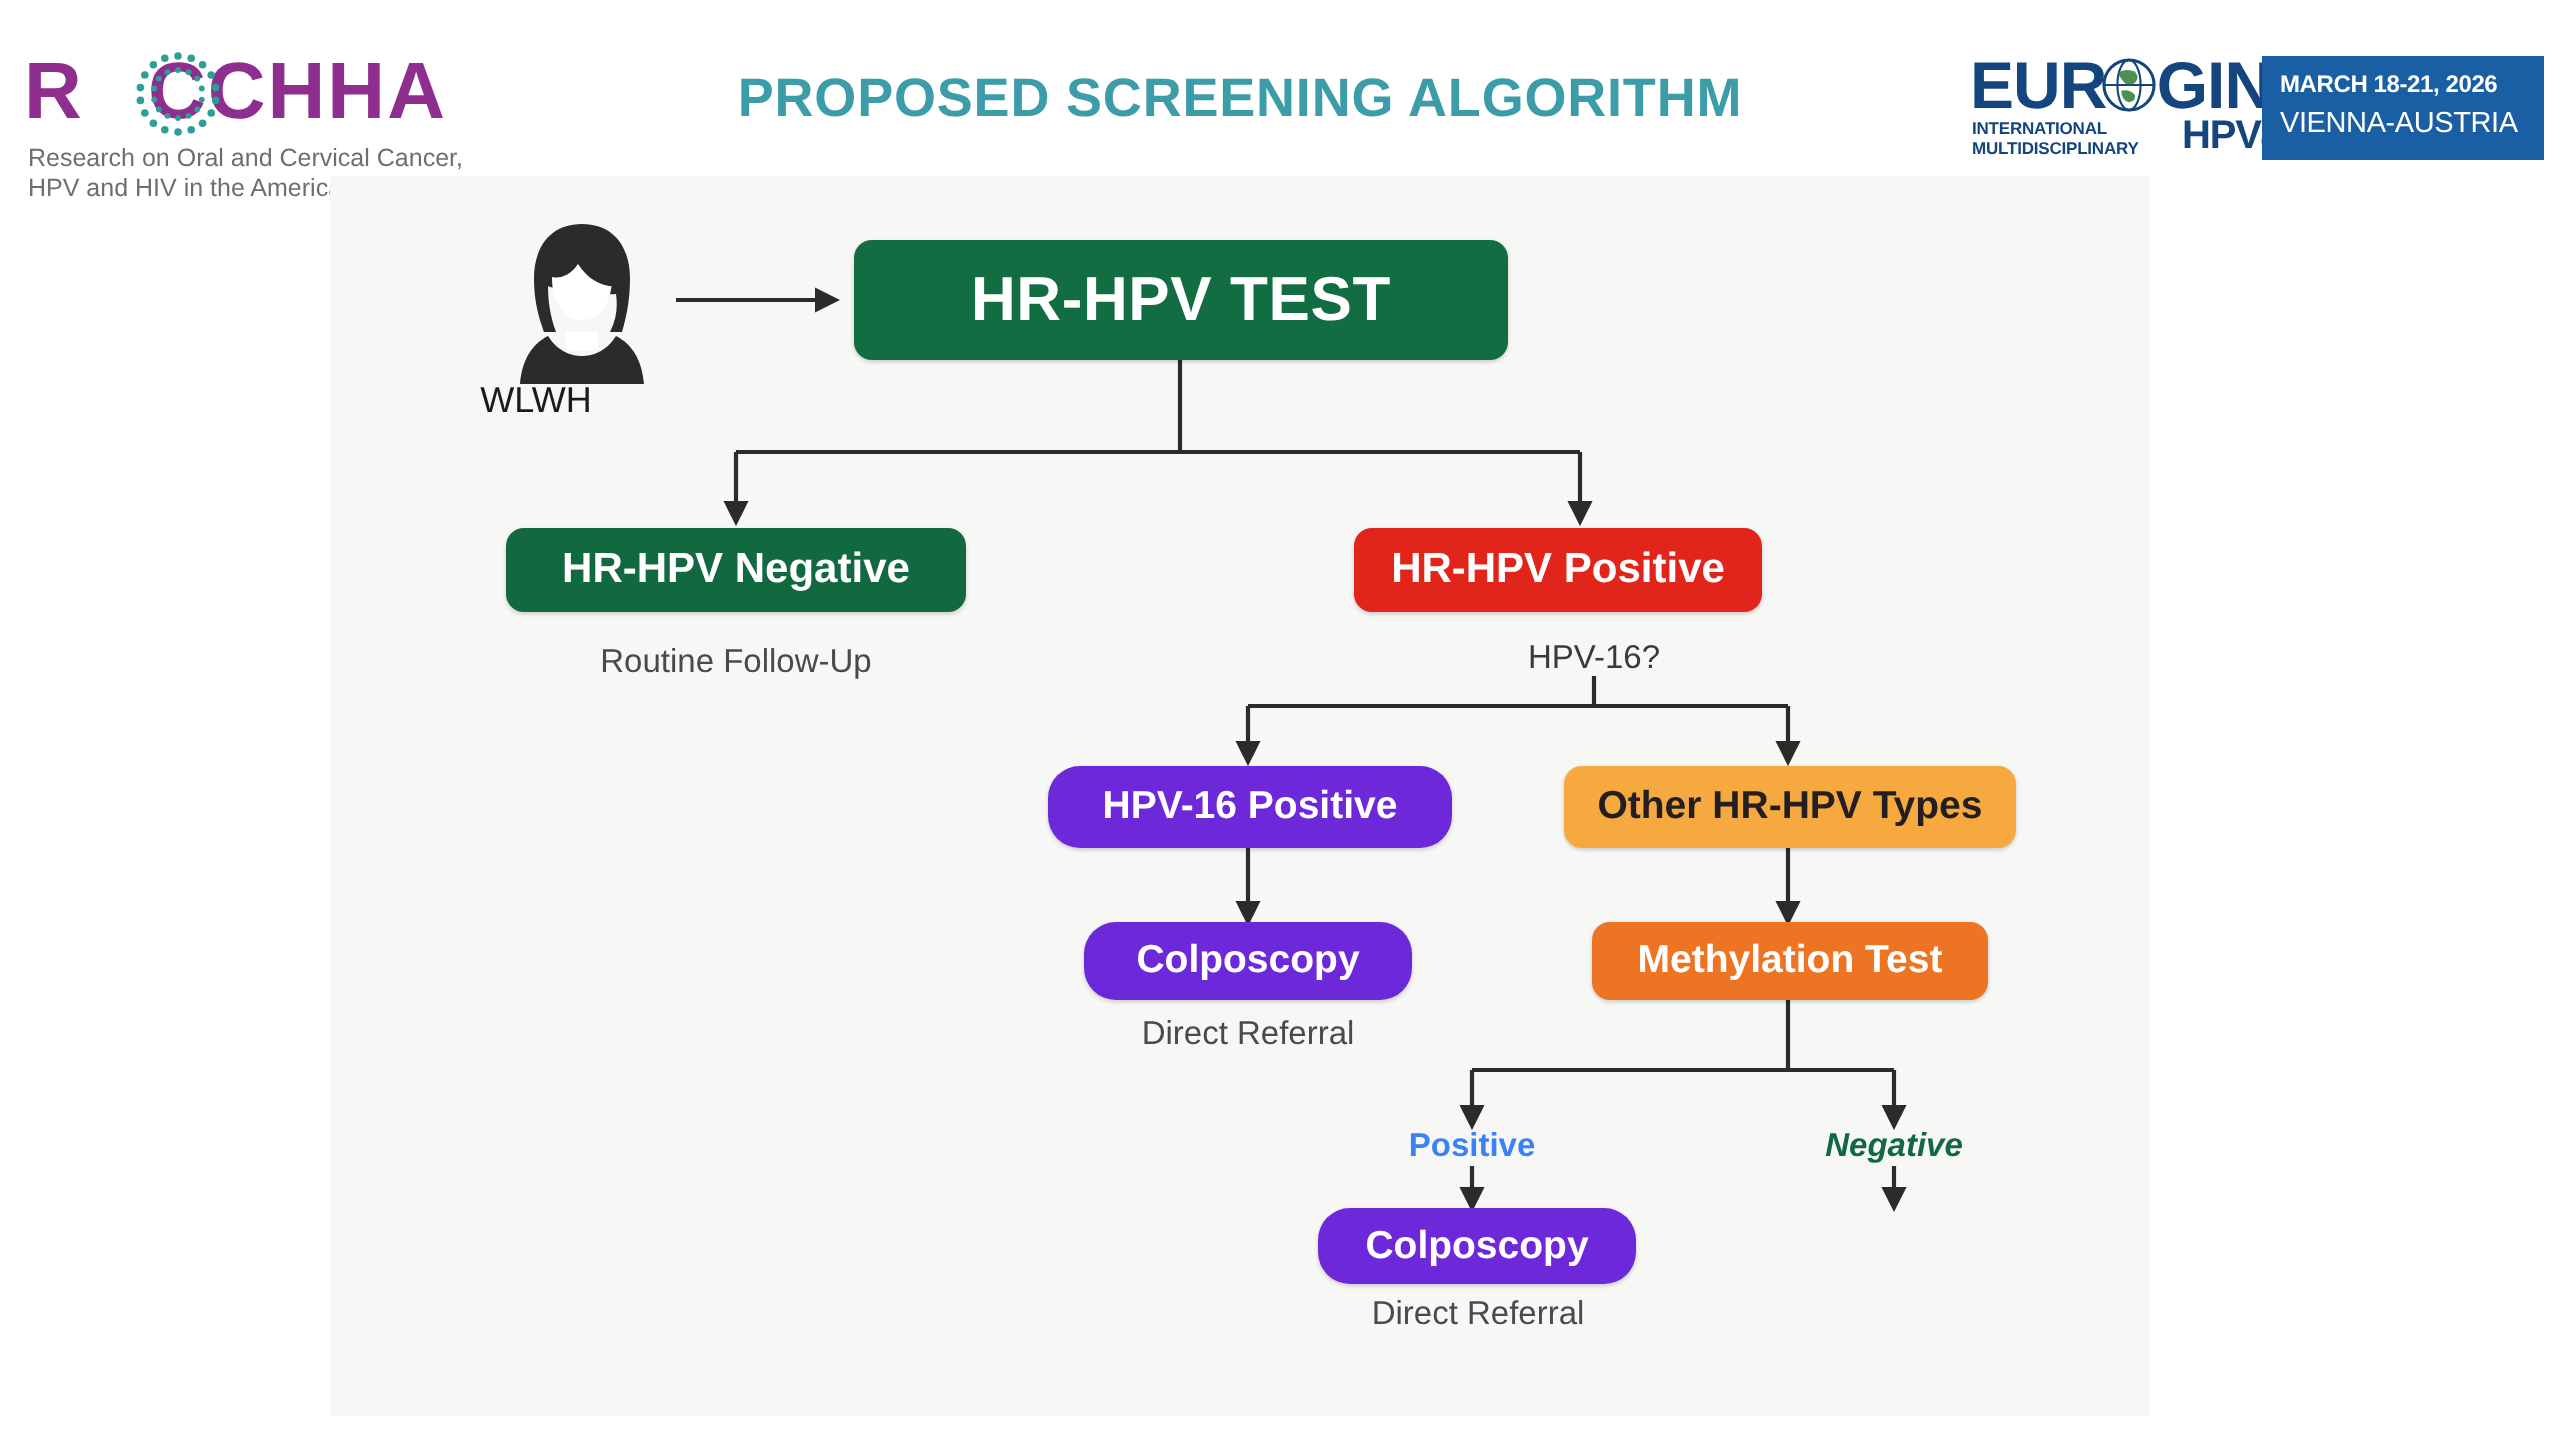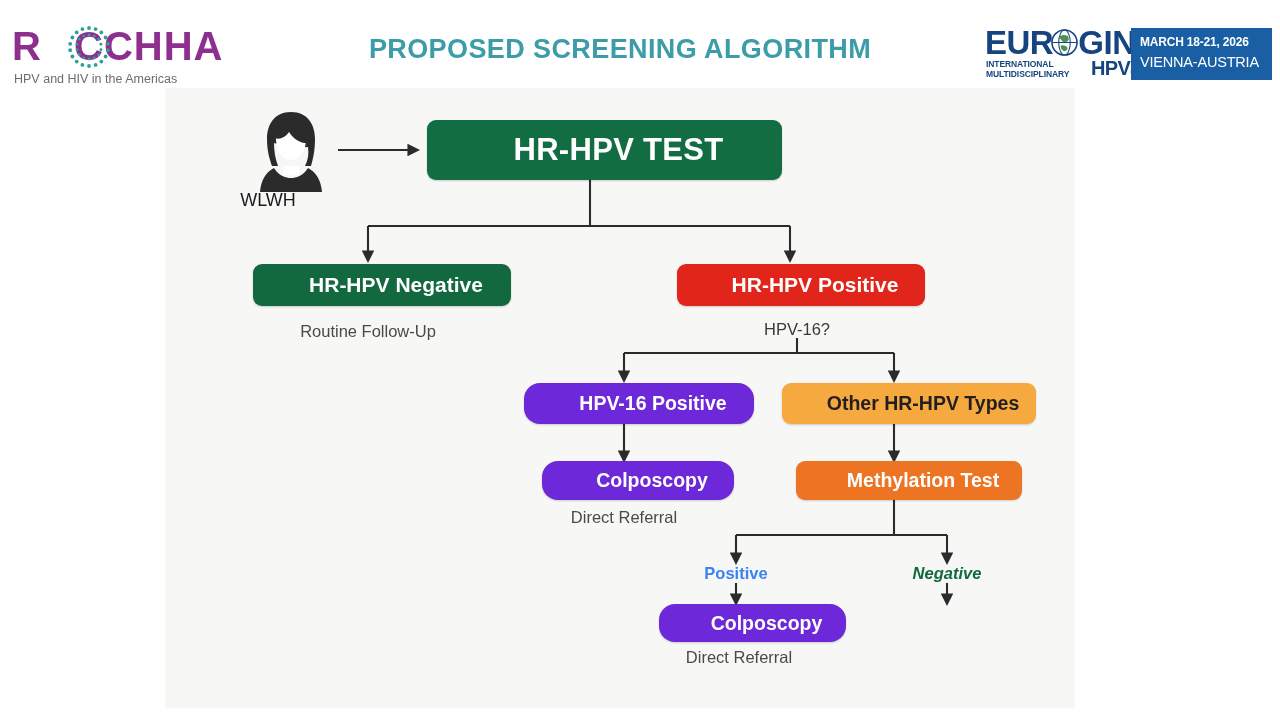--- a/index.html
+++ b/index.html
@@ -59,21 +59,20 @@
 
   
   .flow{position:absolute;left:0;top:0;width:1280px;height:720px;}
   .svg-layer{position:absolute;left:0;top:0;width:1280px;height:720px;}
 
   
   .node{
     position:absolute;border-radius:9px;display:flex;align-items:center;
     justify-content:center;text-align:center;font-weight:bold;color:#ffffff;
     box-shadow:0 1px 2px rgba(0,0,0,0.18);
-    padding-left:28px;
   }
   .n-main{background:#136D42;font-size:31px;letter-spacing:0.3px;}
   .n-green{background:#13693F;}
   .n-red{background:#E1251B;}
   .n-red2{background:#6d28d9;border-radius:16px;}
   .n-amber{background:#F5A93F;color:#231F20;}
   .n-orange{background:#ED7423;}
 
   .caption{
     position:absolute;text-align:center;color:#4a4a4a;font-size:16.5px;
@@ -129,20 +128,21 @@
           <circle cx="23" cy="35" r="1.45"></circle>
         <circle cx="17.7" cy="33.9" r="1.45"></circle>
           <circle cx="13.4" cy="30.7" r="1.45"></circle>
         <circle cx="11.1" cy="25.8" r="1.45"></circle>
           <circle cx="11.1" cy="20.2" r="1.45"></circle>
         <circle cx="13.4" cy="15.3" r="1.45"></circle>
           <circle cx="17.7" cy="12.1" r="1.45"></circle>
       </g>
     </svg>
     <div class="rocchha-sub">
+      <div>Research on Oral and Cervical Cancer,</div>
       <div>HPV and HIV in the Americas</div>
     </div>
   </div>
 
   <div class="slide-title">PROPOSED SCREENING ALGORITHM</div>
 
   <div class="eurogin">
     <div class="eurogin-word">
       <span>EUR</span><span style="color:transparent;">O</span><span>GIN</span>
     </div>
@@ -221,21 +221,21 @@
 
   <div class="cohort-label" style="left:150px;top:188px;width:236px;">
     <div>WLWH</div>
   </div>
 
   <div class="node n-main" style="left:427px;top:120px;width:327px;height:60px;">HR-HPV TEST</div>
 
   <div class="node n-green" style="left:253px;top:264px;width:230px;height:42px;font-size:21px;">HR-HPV Negative</div>
   <div class="caption" style="left:253px;top:322px;width:230px;">Routine Follow-Up</div>
 
-  <div class="node n-red" style="left:677px;top:264px;width:220px;height:42px;font-size:21px;">HR-HPV Positive</div>
+  <div class="node n-red" style="left:677px;top:264px;width:204px;height:42px;font-size:21px;">HR-HPV Positive</div>
   <div class="branch-label" style="left:697px;top:320px;width:200px;">HPV-16?</div>
 
   <div class="node n-red2" style="left:524px;top:383px;width:202px;height:41px;font-size:19.5px;">HPV-16 Positive</div>
 
   <div class="node n-amber" style="left:782px;top:383px;width:226px;height:41px;font-size:19.5px;">Other HR-HPV Types</div>
 
   <div class="node n-red2" style="left:542px;top:461px;width:164px;height:39px;font-size:19.5px;">Colposcopy</div>
   <div class="caption" style="left:530px;top:508px;width:188px;">Direct Referral</div>
 
   <div class="node n-orange" style="left:796px;top:461px;width:198px;height:39px;font-size:19.5px;">Methylation Test</div>

